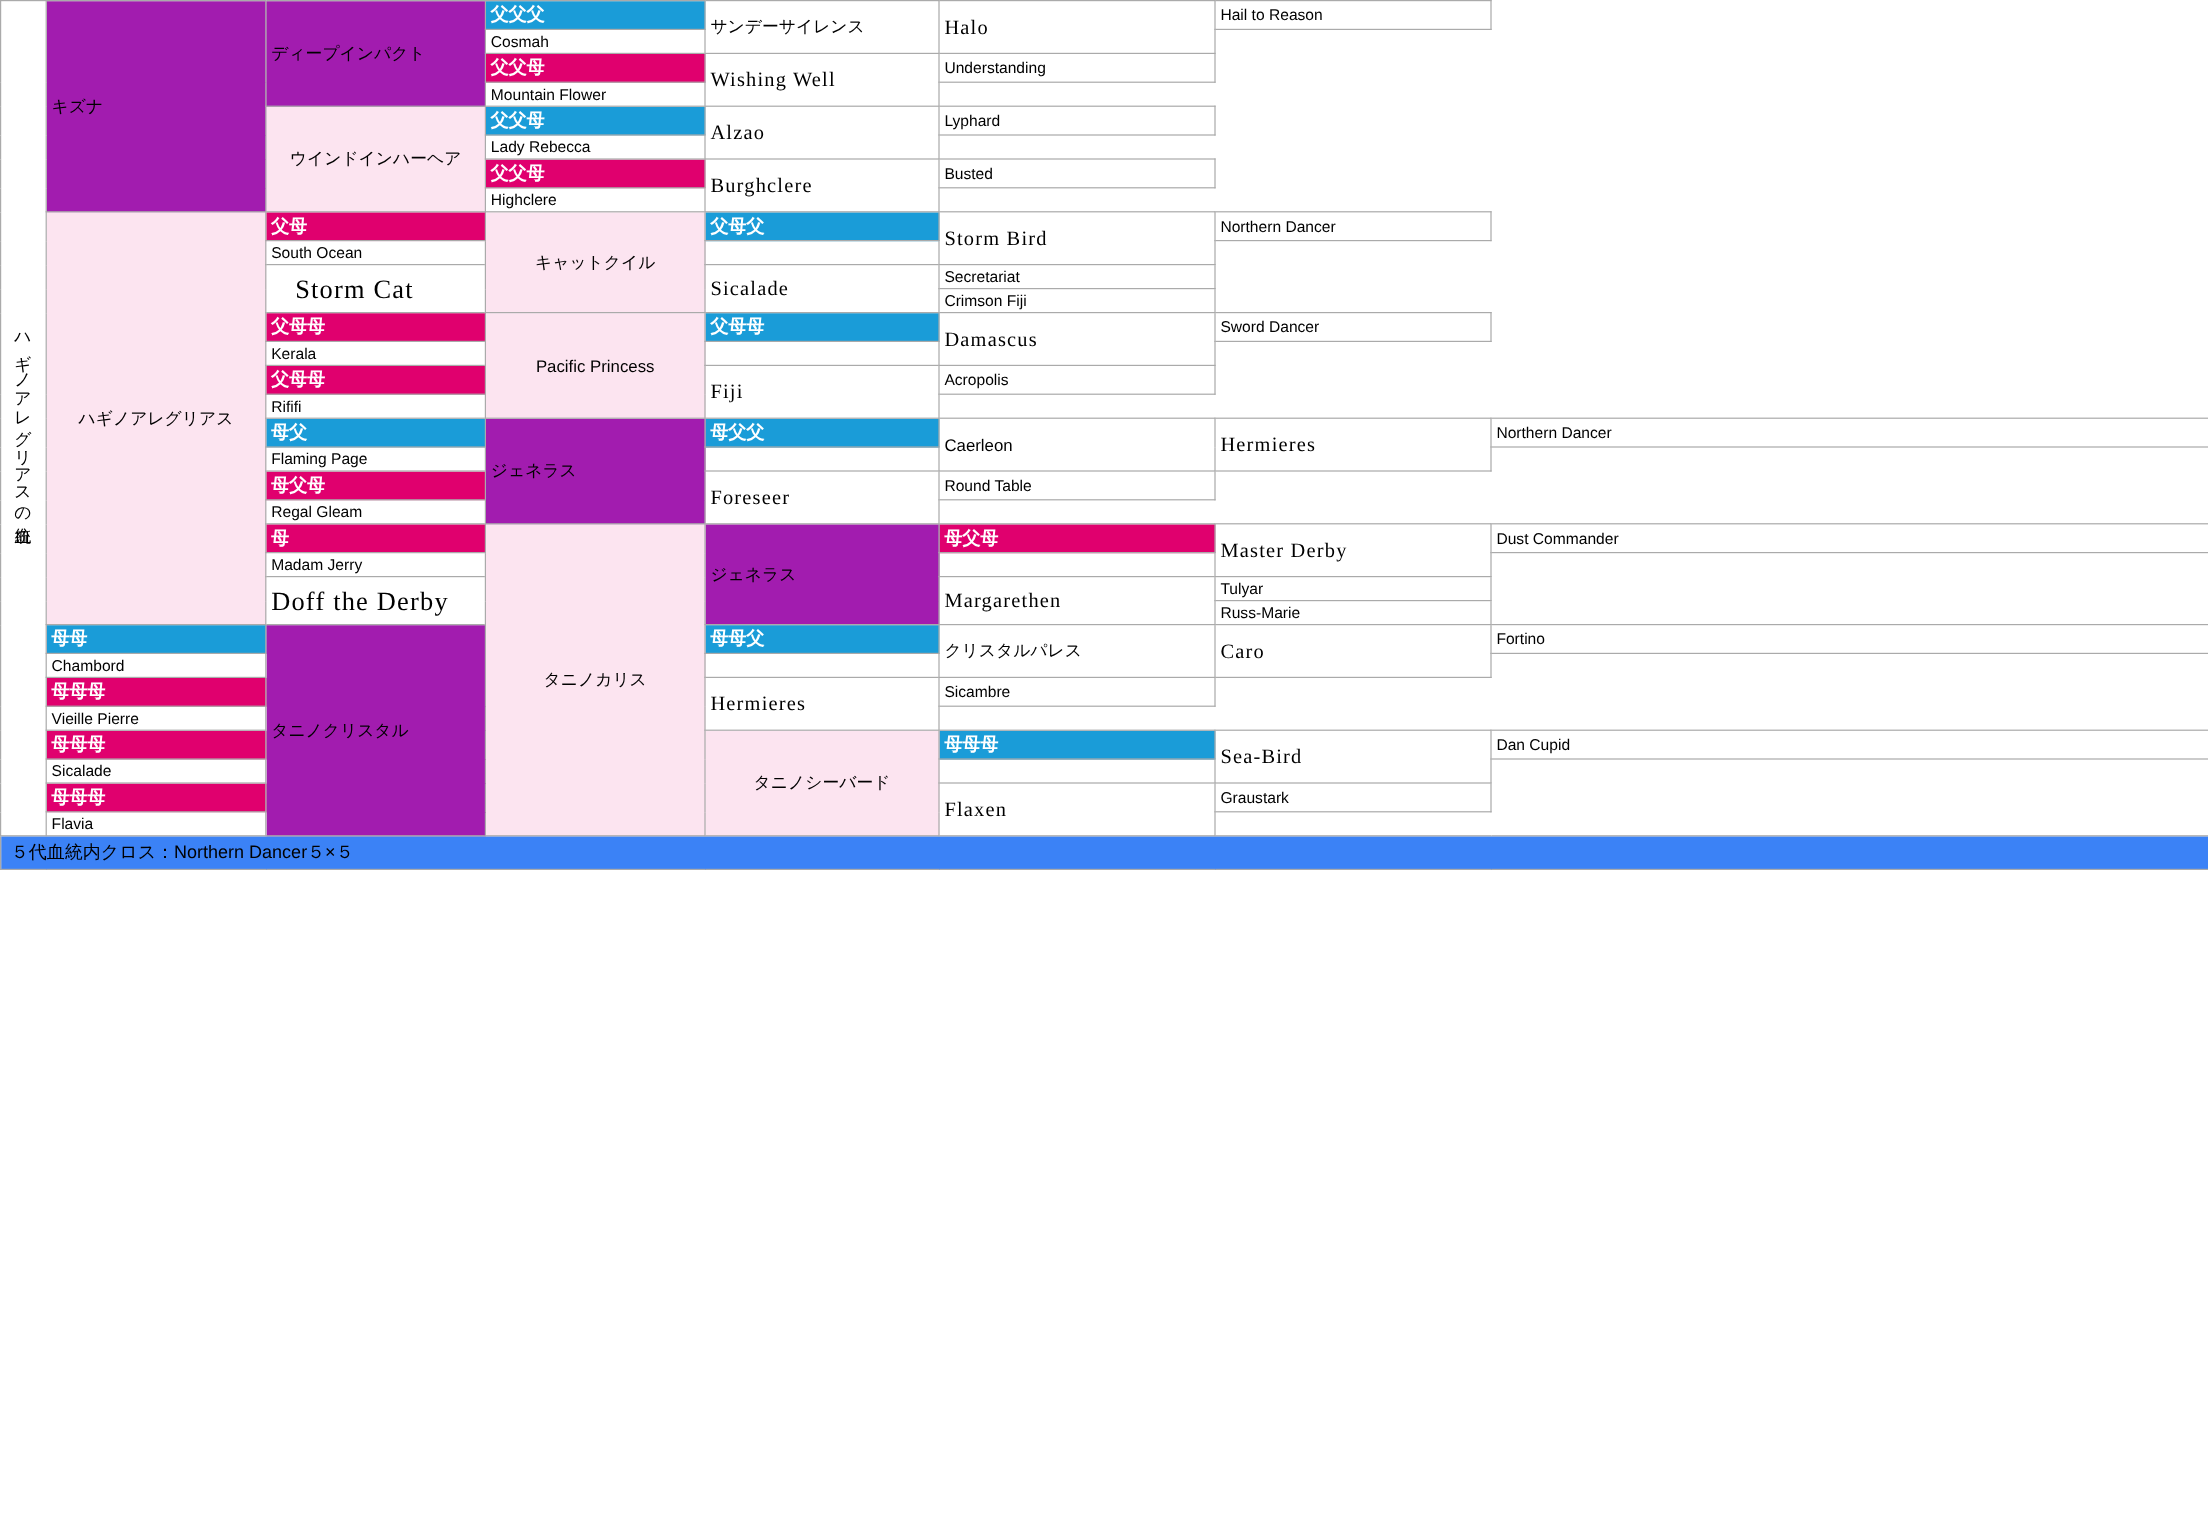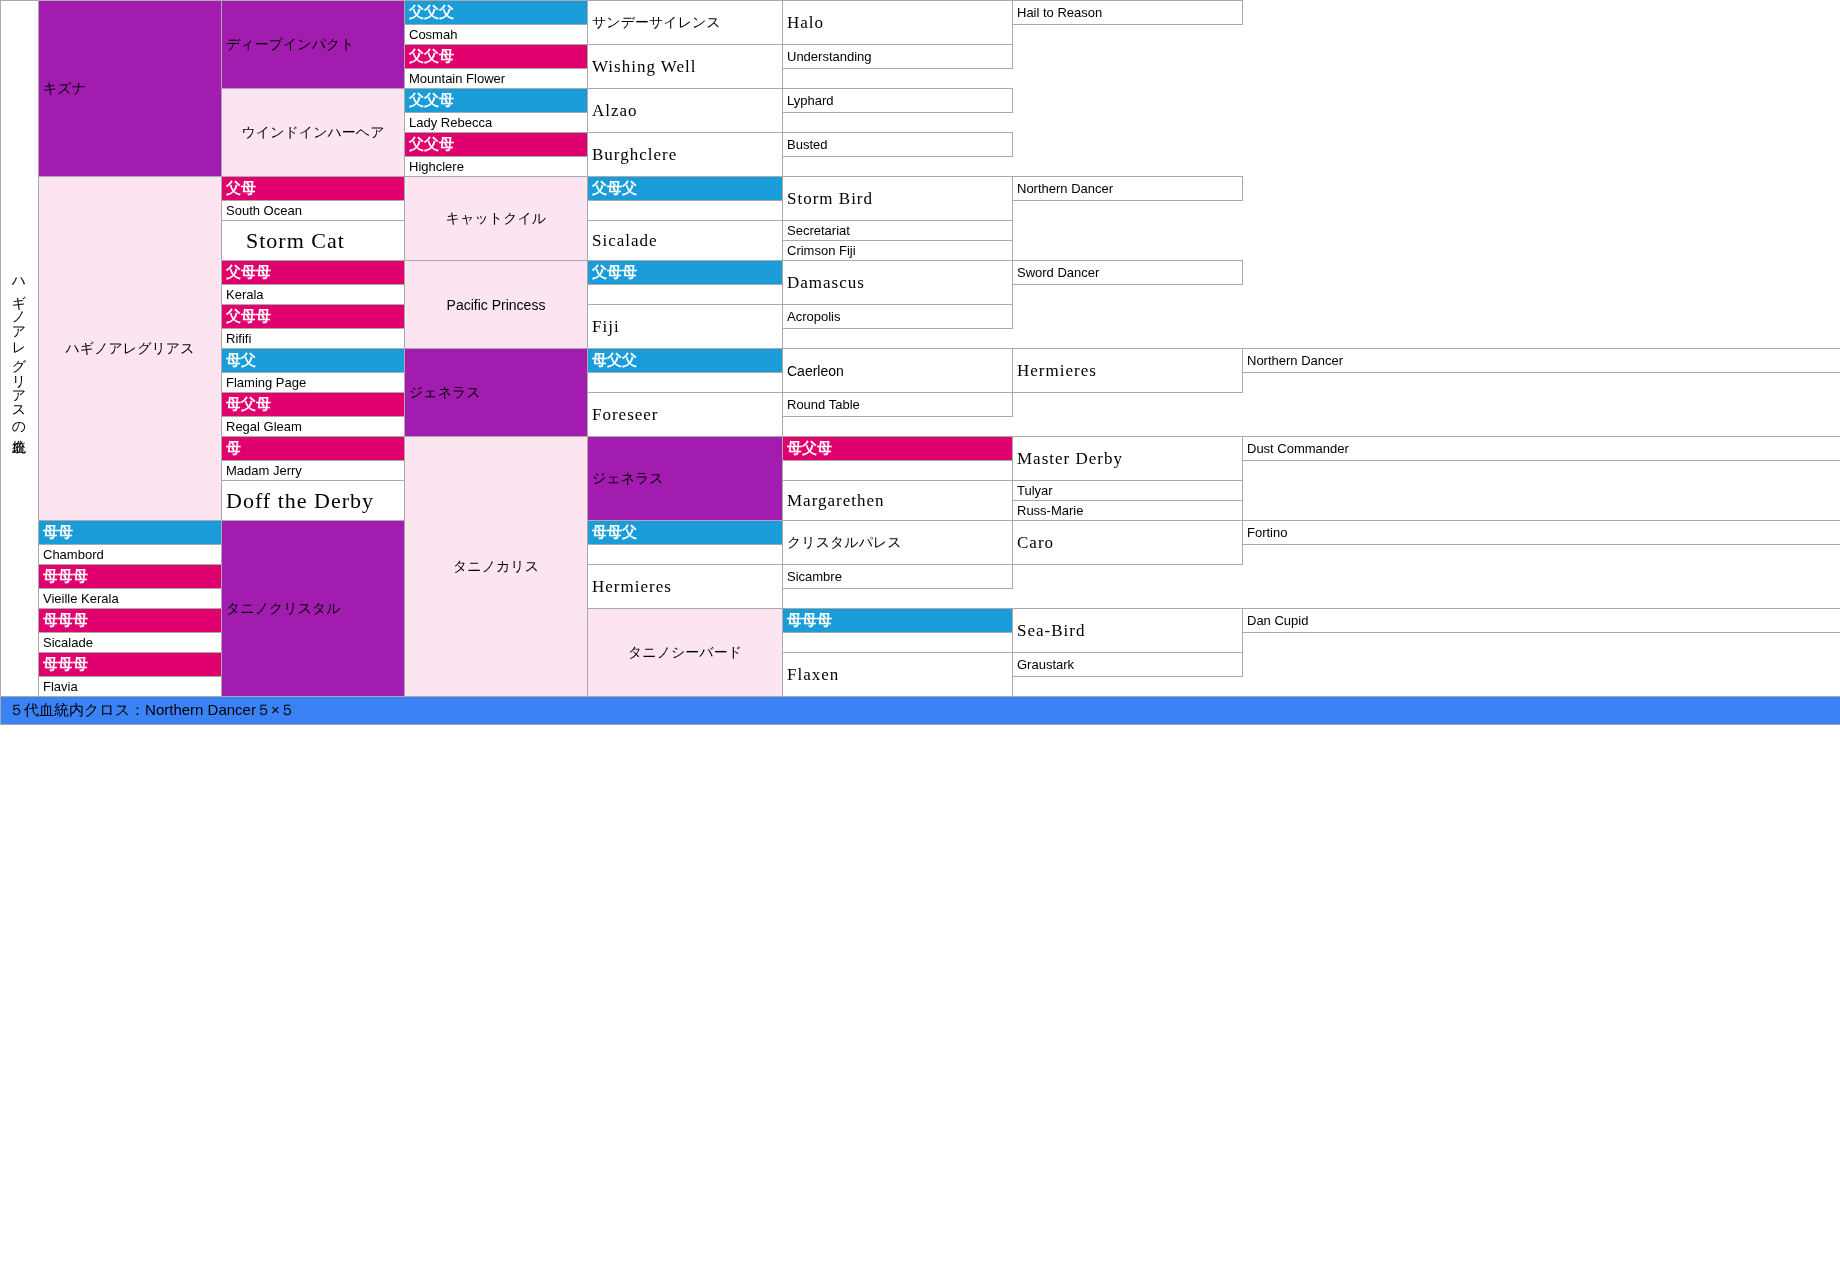--- a/index.html
+++ b/index.html
@@ -386,21 +386,21 @@
       <td rowspan="2" class="cell-white cell-name">
         <span>Hermieres</span>
       </td>
       <td class="cell-white">
         <span>Sicambre</span>
       </td>
     </tr>
 
     <tr>
       <td class="cell-white">
-        <span>Vieille Kerala</span>
+        <span>Vieille Pierre</span>
       </td>
     </tr>
 
     <tr>
       <td class="cell-pink">
         <span>母母母</span>
       </td>
       <td rowspan="4" class="cell-light-pink cell-name-jp">
         <span>タニノシーバード</span>
       </td>

